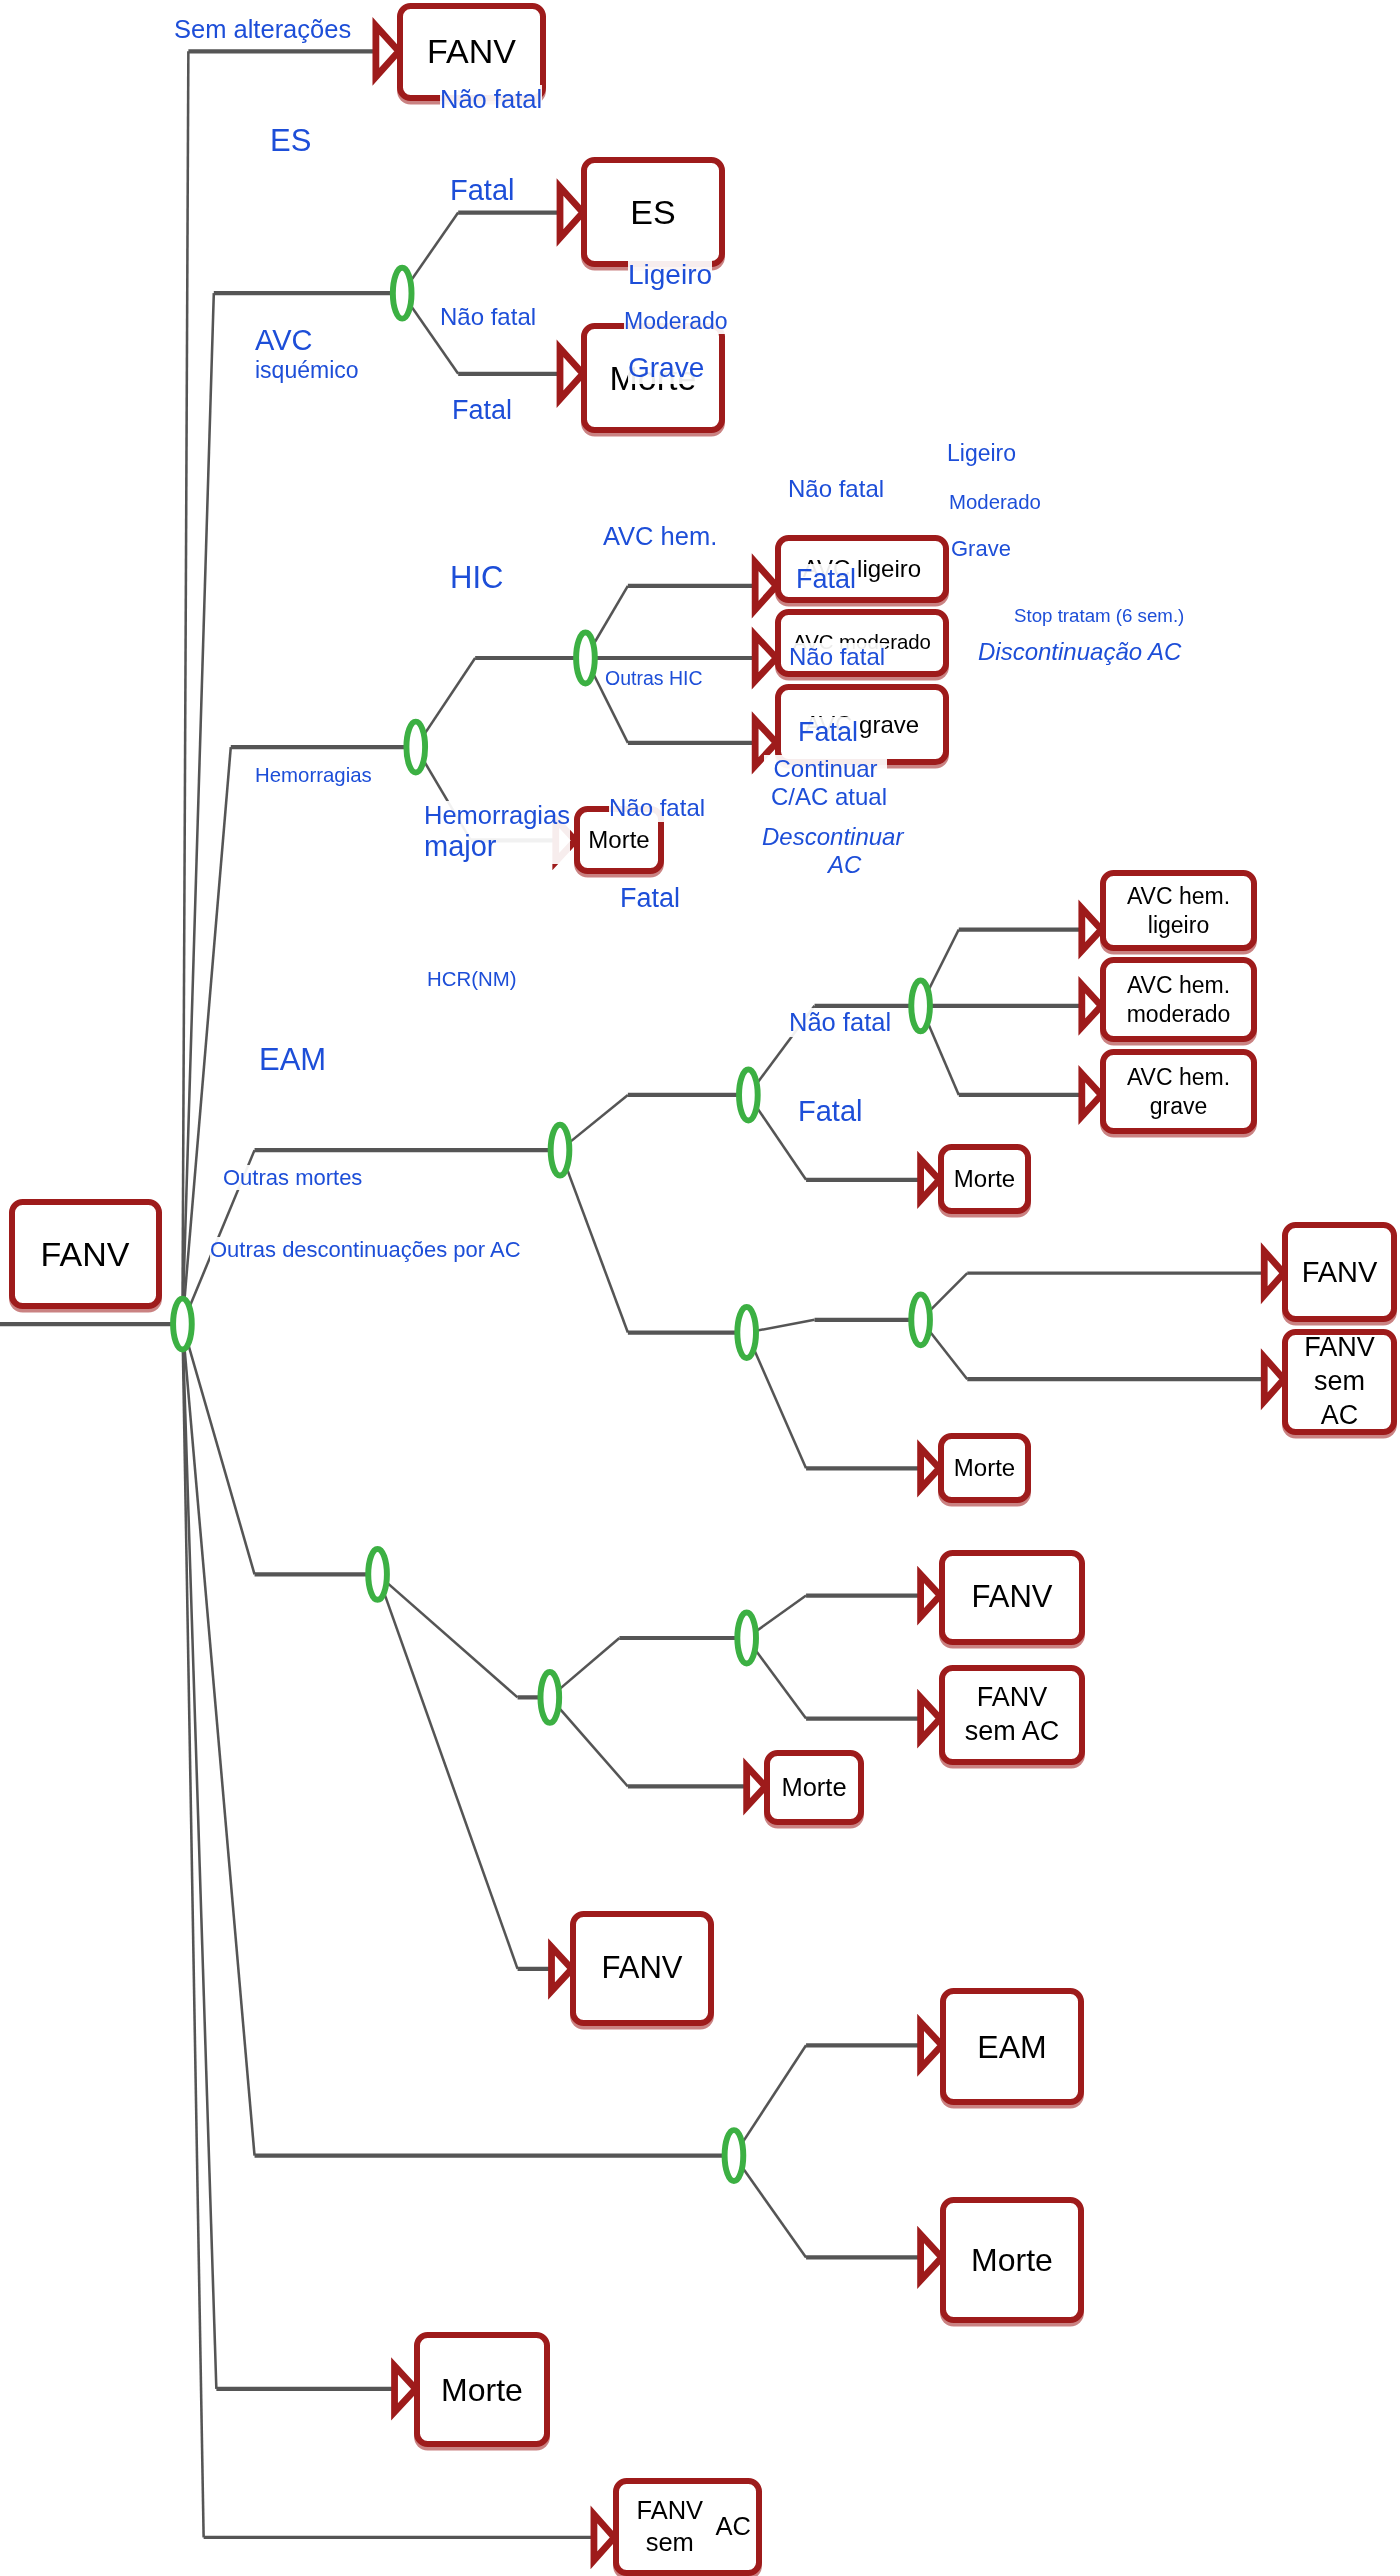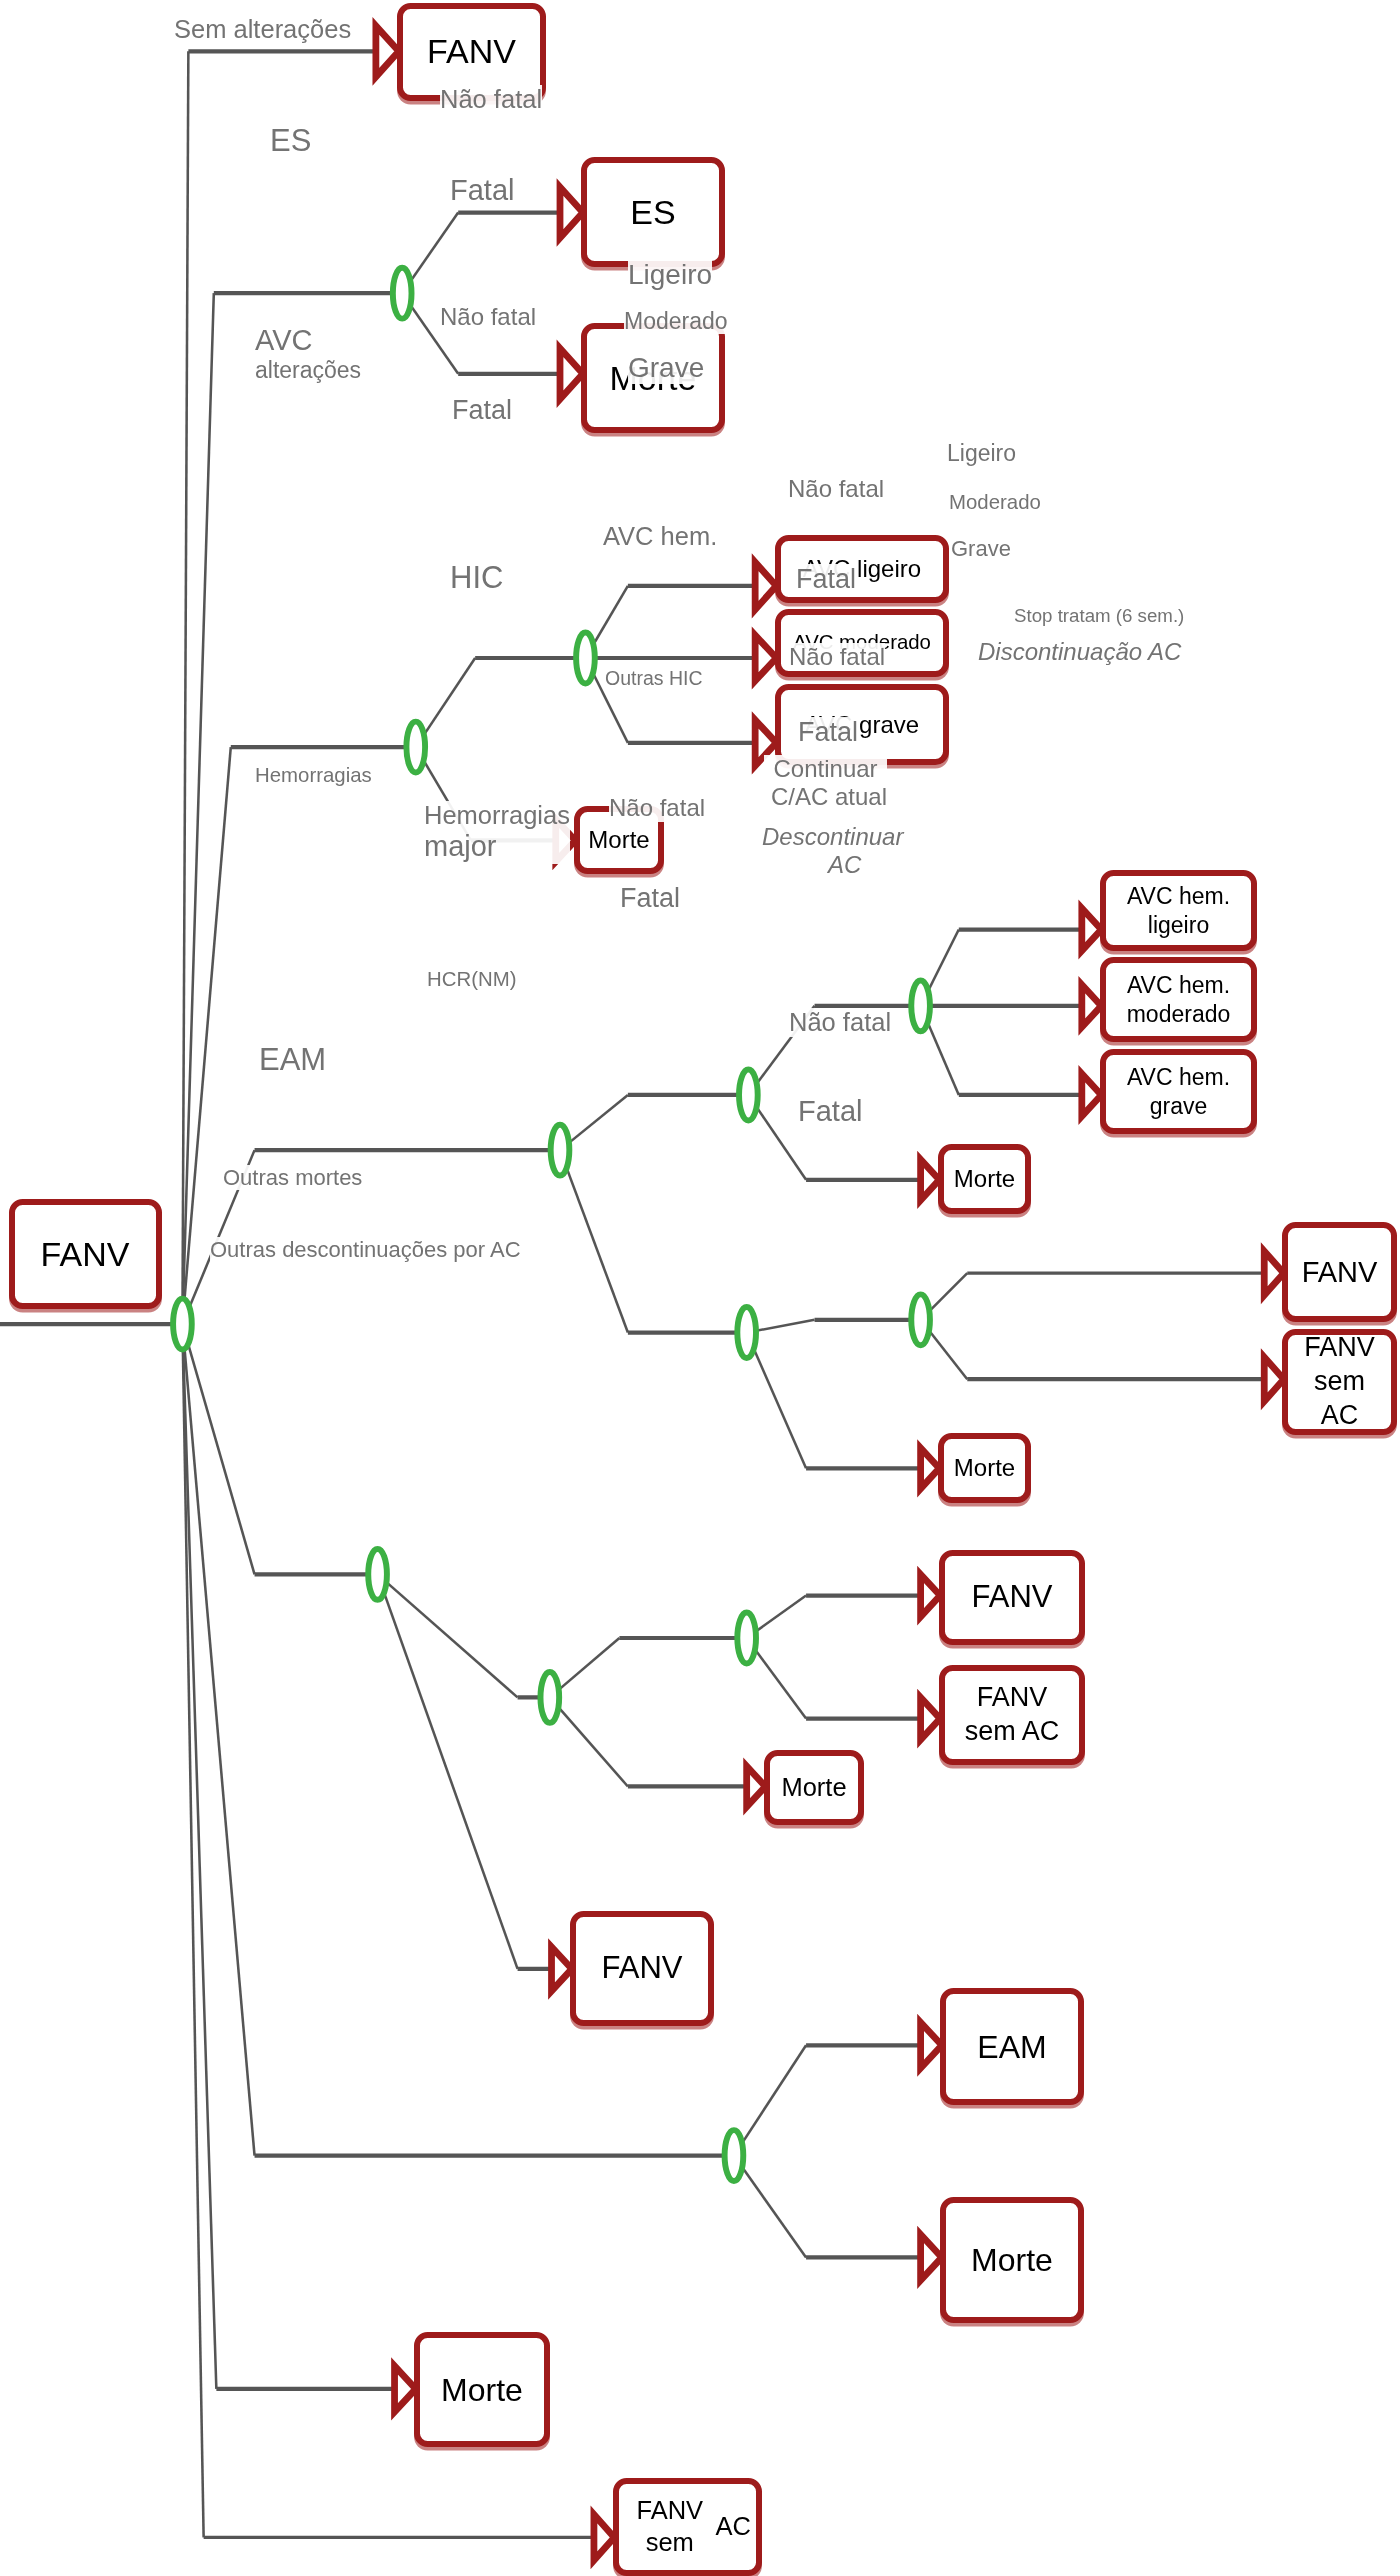--- a/index.html
+++ b/index.html
@@ -16,21 +16,21 @@
     align-items:center;
     justify-content:center;
     text-align:center;
     color:#000;
     line-height:1.25;
     box-shadow:0 3.4px 0 0 rgba(158,27,27,0.55);
     padding:0 5.1px;
   }
   .edge-label{
     position:absolute;
-    color:#737373;
+    color:#1d4ed8;
     white-space:nowrap;
     background:rgba(255,255,255,0.92);
     line-height:1.15;
     text-align:center;
   }
 </style>
 </head>
 <body>
 
 <div id="canvas">
@@ -270,21 +270,21 @@
   <div class="edge-label" style="left:440px;top:85px;font-size:25.5px;">
     <span>Não fatal</span>
   </div>
 
   <div class="edge-label" style="left:450px;top:174px;font-size:29px;">
     <span>Fatal</span>
   </div>
 
   <div class="edge-label" style="left:255px;top:324px;font-size:29px;text-align:left;">
     <div>AVC</div>
-    <div style="font-size:23px;">alterações</div>
+    <div style="font-size:23px;">isquémico</div>
   </div>
 
   <div class="edge-label" style="left:440px;top:303px;font-size:24px;">
     <span>Não fatal</span>
   </div>
 
   <div class="edge-label" style="left:452px;top:395px;font-size:27px;">
     <span>Fatal</span>
   </div>
 

